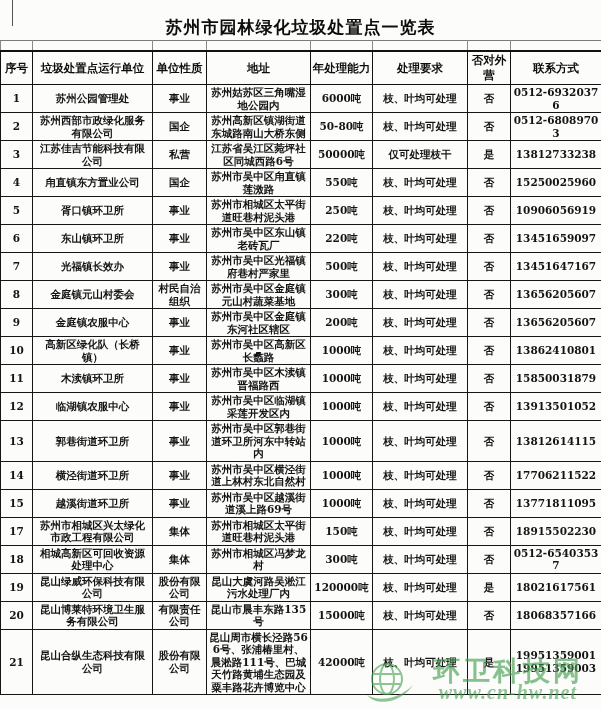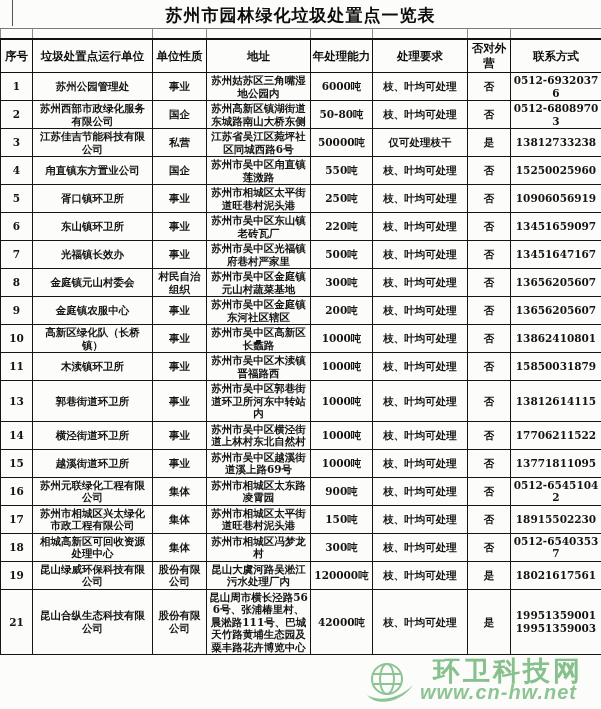--- a/index.html
+++ b/index.html
@@ -4,21 +4,21 @@
 <style>
   html,body{margin:0;padding:0;}
   body{
     width:601px;height:709px;position:relative;overflow:hidden;
     background:#fbfbfa;
     font-family:"DejaVu Serif","Liberation Serif",serif;
     color:#111;
   }
   .page{position:relative;width:601px;height:709px;background:#fcfcfb;}
   .title{
-    height:24px;padding-top:4px;text-align:center;
+    height:24px;padding-top:16px;text-align:center;
     font-size:17px;font-weight:bold;letter-spacing:1px;color:#0d0d0d;
   }
   .title-left-tick{position:absolute;left:12px;top:0;width:1px;height:26px;background:#555;}
   table{border-collapse:collapse;table-layout:fixed;width:601px;background:transparent;}
   col.c-no{width:32px;} col.c-unit{width:120px;} col.c-nature{width:54px;}
   col.c-addr{width:104px;} col.c-cap{width:62px;} col.c-req{width:95px;}
   col.c-ext{width:43px;} col.c-contact{width:91px;}
   tr.spacer td{height:9px;border:1px solid #8a8a8a;border-top:1px solid #7a7a7a;padding:0;}
   th{
     border:1px solid #111;border-top:2px solid #111;
@@ -41,21 +41,21 @@
   }
   .wm-text{
     position:absolute;right:2px;top:0px;
     font-size:27px;font-weight:bold;letter-spacing:3px;
     color:#3f9c4a;font-family:"DejaVu Sans","Liberation Sans",sans-serif;
     white-space:nowrap;text-shadow:0 0 1px #cfe9cf;
   }
   .wm-url{
     position:absolute;right:8px;top:28px;
     font-size:20px;font-style:italic;font-weight:bold;letter-spacing:1px;
-    color:#4aa254;font-family:Liberation Sans, sans-serif;
+    color:#4aa254;font-family:Liberation Serif, serif;
     white-space:nowrap;
   }
   .wm-globe{position:absolute;left:-34px;top:2px;}
 </style>
 </head>
 <body>
 
 <div class="page">
   <div class="title-left-tick"></div>
   <div class="title">苏州市园林绿化垃圾处置点一览表</div>
@@ -208,20 +208,30 @@
       <td>11</td>
       <td>木渎镇环卫所</td>
       <td>事业</td>
       <td>苏州市吴中区木渎镇晋福路西</td>
       <td class="cap">1000吨</td>
       <td>枝、叶均可处理</td>
       <td>否</td>
       <td class="contact">15850031879</td>
     </tr>
 
+    <tr>
+      <td>12</td>
+      <td>临湖镇农服中心</td>
+      <td>事业</td>
+      <td>苏州市吴中区临湖镇采莲开发区内</td>
+      <td class="cap">1000吨</td>
+      <td>枝、叶均可处理</td>
+      <td>否</td>
+      <td class="contact">13913501052</td>
+    </tr>
 
     <tr>
       <td>13</td>
       <td>郭巷街道环卫所</td>
       <td>事业</td>
       <td>苏州市吴中区郭巷街道环卫所河东中转站内</td>
       <td class="cap">1000吨</td>
       <td>枝、叶均可处理</td>
       <td>否</td>
       <td class="contact">13812614115</td>
@@ -242,30 +252,20 @@
       <td>15</td>
       <td>越溪街道环卫所</td>
       <td>事业</td>
       <td>苏州市吴中区越溪街道溪上路69号</td>
       <td class="cap">1000吨</td>
       <td>枝、叶均可处理</td>
       <td>否</td>
       <td class="contact">13771811095</td>
     </tr>
 
-    <tr>
-      <td>16</td>
-      <td>苏州元联绿化工程有限公司</td>
-      <td>集体</td>
-      <td>苏州市相城区太东路凌霄园</td>
-      <td class="cap">900吨</td>
-      <td>枝、叶均可处理</td>
-      <td>否</td>
-      <td class="contact">0512-65451042</td>
-    </tr>
 
     <tr>
       <td>17</td>
       <td>苏州市相城区兴太绿化市政工程有限公司</td>
       <td>集体</td>
       <td>苏州市相城区太平街道旺巷村泥头港</td>
       <td class="cap">150吨</td>
       <td>枝、叶均可处理</td>
       <td>否</td>
       <td class="contact">18915502230</td>
@@ -286,20 +286,30 @@
       <td>19</td>
       <td>昆山绿威环保科技有限公司</td>
       <td>股份有限公司</td>
       <td>昆山大虞河路吴淞江污水处理厂内</td>
       <td class="cap">120000吨</td>
       <td>枝、叶均可处理</td>
       <td>是</td>
       <td class="contact">18021617561</td>
     </tr>
 
+    <tr>
+      <td>20</td>
+      <td>昆山博莱特环境卫生服务有限公司</td>
+      <td>有限责任公司</td>
+      <td>昆山市晨丰东路135号</td>
+      <td class="cap">15000吨</td>
+      <td>枝、叶均可处理</td>
+      <td>否</td>
+      <td class="contact">18068357166</td>
+    </tr>
 
     <tr>
       <td>21</td>
       <td>昆山合纵生态科技有限公司</td>
       <td>股份有限公司</td>
       <td>昆山周市横长泾路566号、张浦椿里村、晨淞路111号、巴城天竹路黄埔生态园及粟丰路花卉博览中心</td>
       <td class="cap">42000吨</td>
       <td>枝、叶均可处理</td>
       <td>是</td>
       <td class="contact">19951359001

